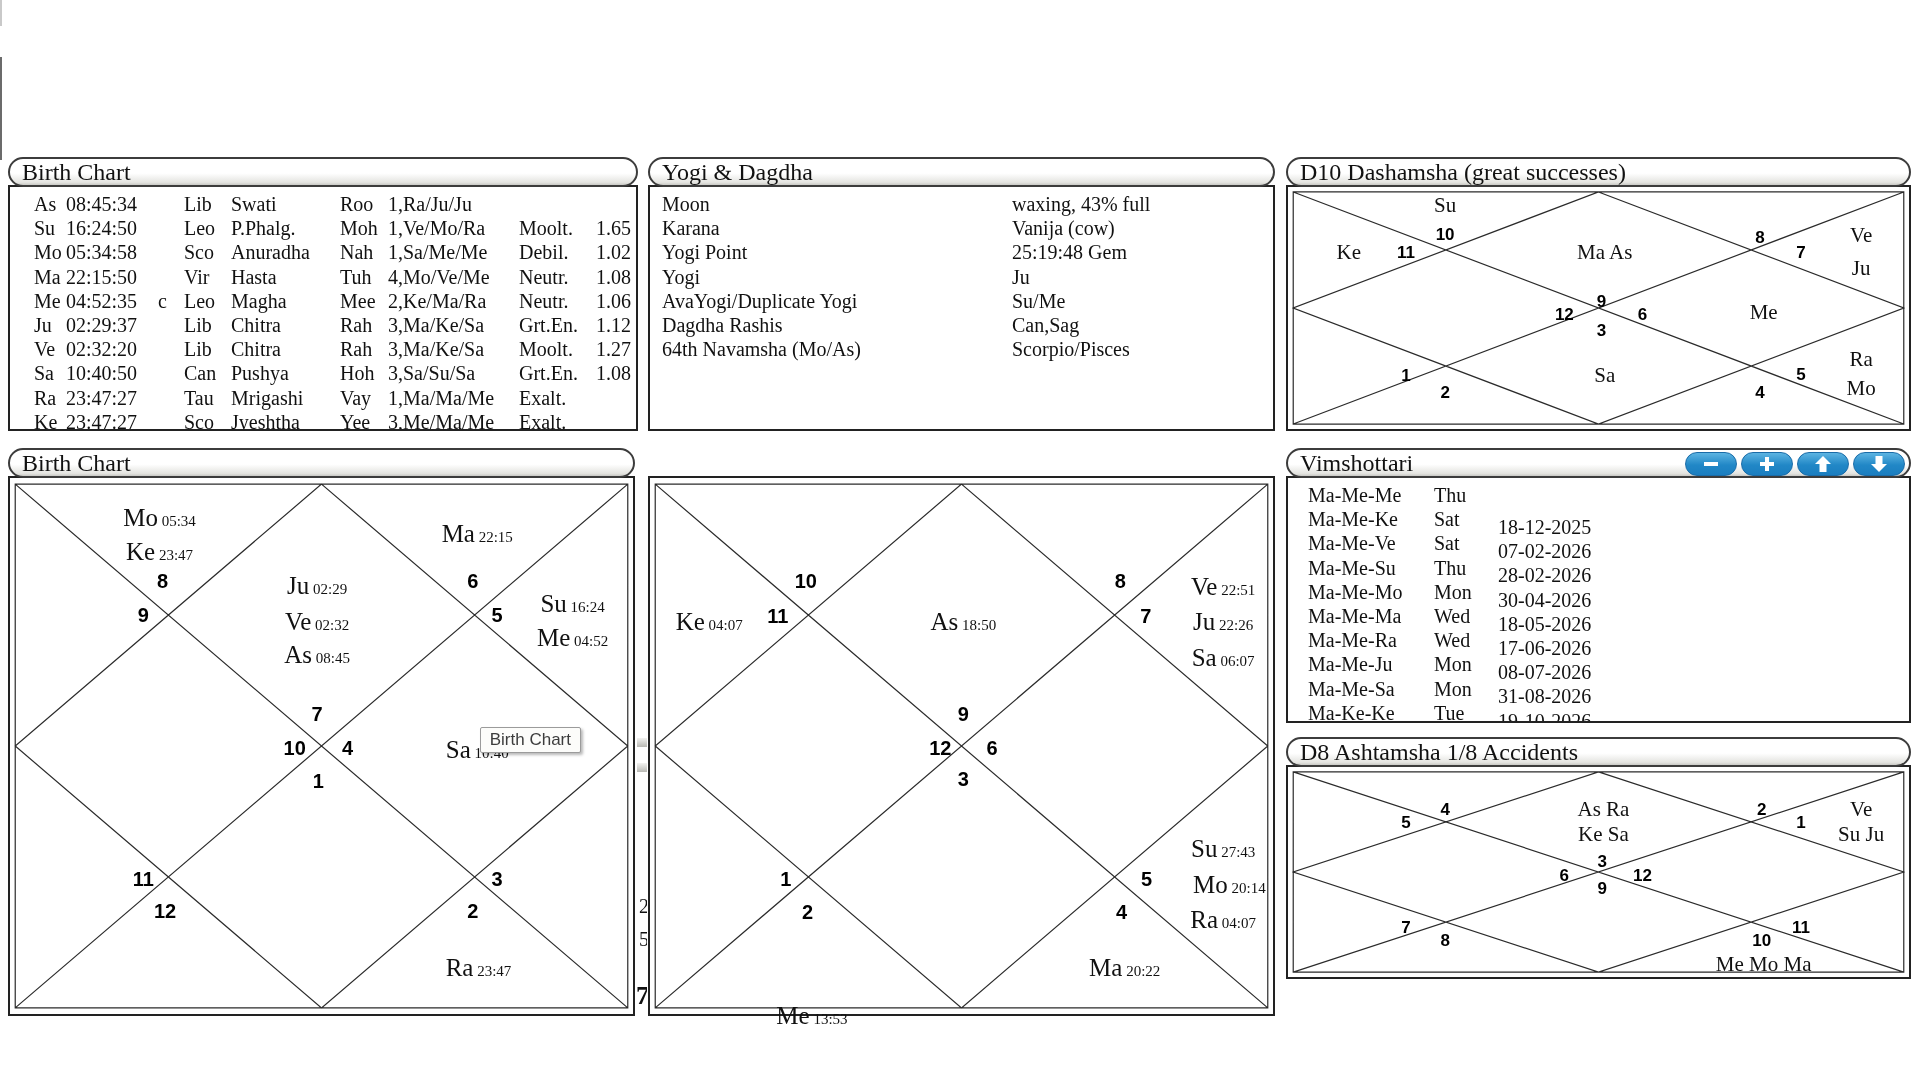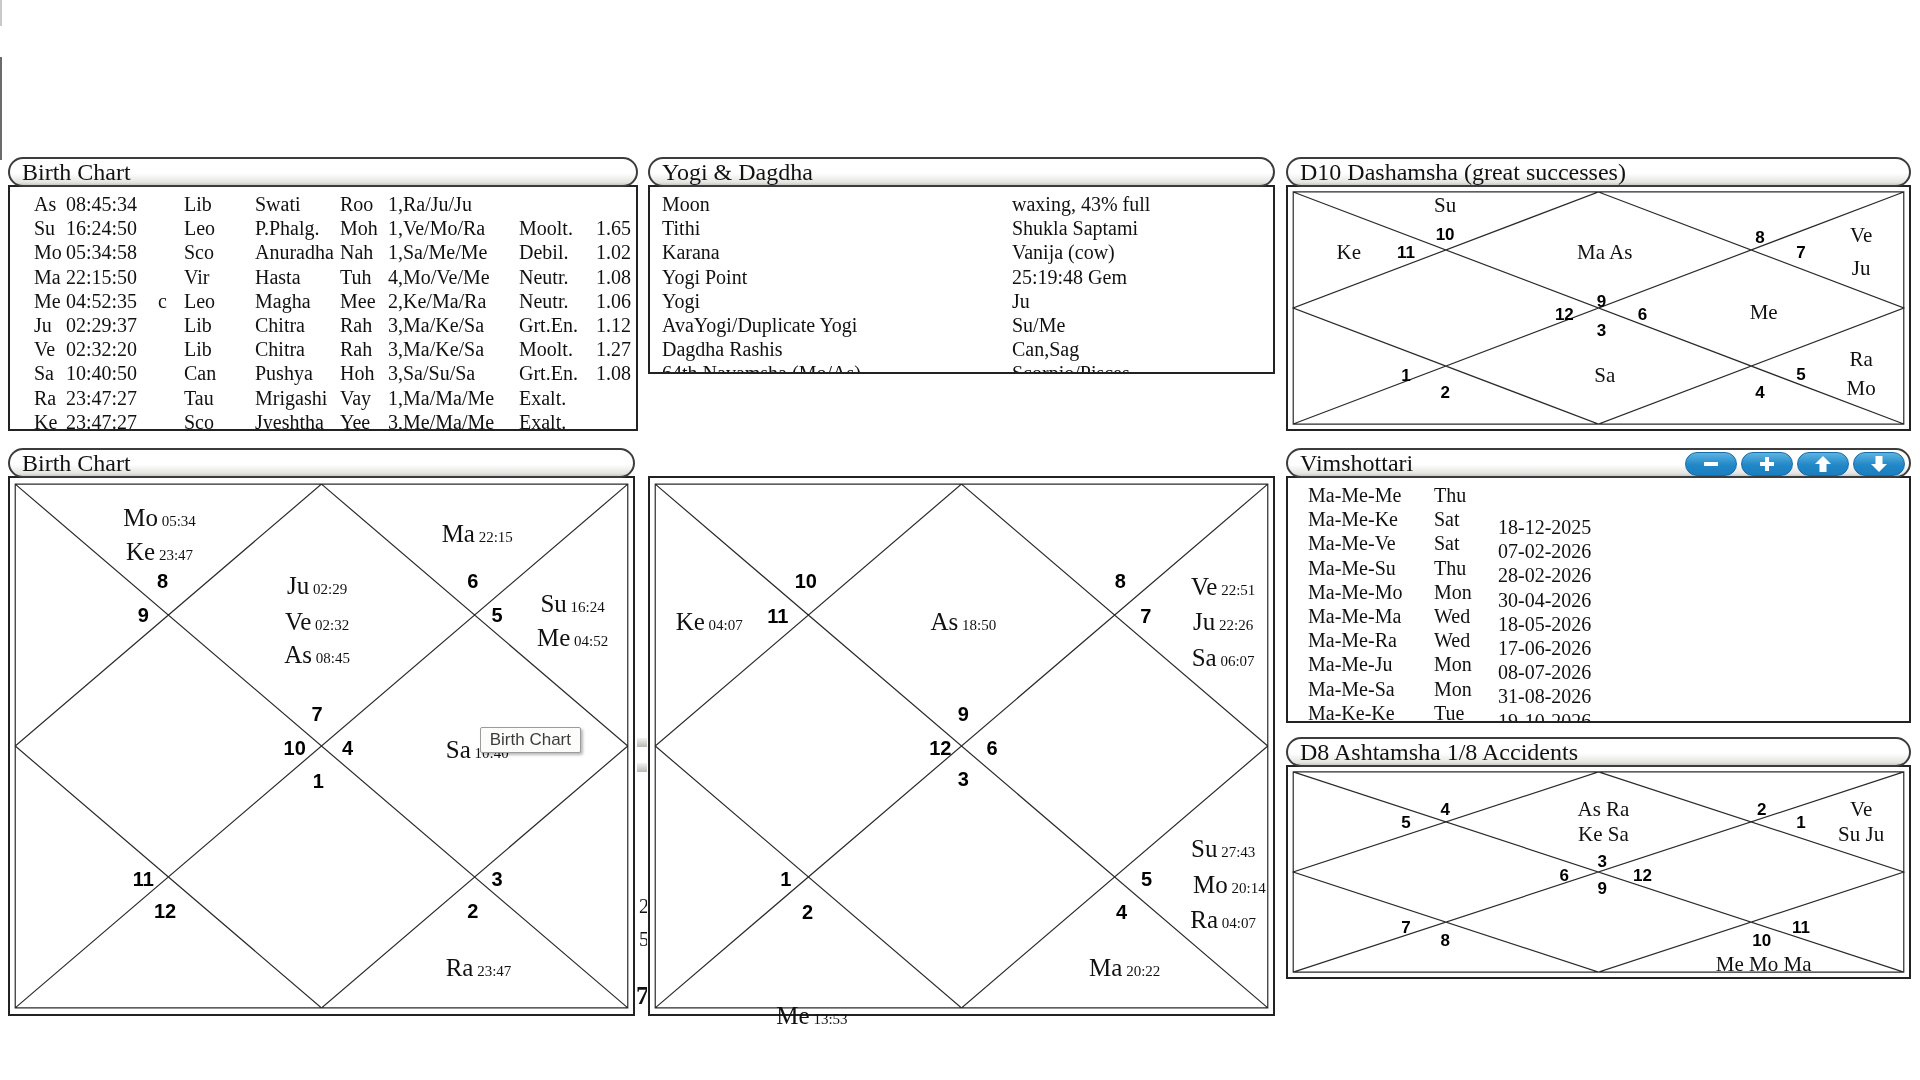--- a/index.html
+++ b/index.html
@@ -15,21 +15,21 @@
          font-size:24px;white-space:nowrap;}
   .pbody{position:absolute;left:0;top:28px;right:0;bottom:0;box-sizing:border-box;
          border:2px solid #222;background:#fff;z-index:1;}
 
   
   .tbl{position:absolute;inset:0;padding-top:5px;overflow:hidden;}
   .trow{position:relative;height:24.2px;line-height:24px;font-size:20px;}
   .cell{position:absolute;white-space:nowrap;}
   
   .c-p{left:24px;}  .c-time{left:56px;} .c-flag{left:148px;} .c-sign{left:174px;}
-  .c-nak{left:221px;margin-left:24px;} .c-syl{left:330px;} .c-lords{left:378px;} .c-dig{left:509px;} .c-score{left:586px;}
+  .c-nak{left:221px;} .c-syl{left:330px;} .c-lords{left:378px;} .c-dig{left:509px;} .c-score{left:586px;}
   
   .c-yl{left:12px;} .c-yv{left:362px;}
   
   .c-vd{left:20px;} .c-vw{left:146px;} .c-vdt{left:210px;margin-top:32px;}
 
   
   .chart{position:absolute;inset:0;}
   .nic{position:absolute;left:4px;top:4px;right:4px;bottom:4px;width:calc(100% - 8px);height:calc(100% - 8px);}
   .pl,.num{position:absolute;transform:translate(-50%,-50%);white-space:nowrap;}
   .pl{font-family:"Liberation Serif",serif;}
@@ -187,33 +187,29 @@
             <span class="cell c-nak">Jyeshtha</span>
             <span class="cell c-syl">Yee</span>
             <span class="cell c-lords">3,Me/Ma/Me</span>
             <span class="cell c-dig">Exalt.</span>
             <span class="cell c-score"></span>
           </div>
         </div>
     </div>
   </div>
 
-  <div class="panel" style="left:648px;top:157px;width:627px;height:217px;">
+  <div class="panel" style="left:648px;top:157px;width:627px;height:274px;">
     <div class="phead">
       <span>Yogi &amp; Dagdha</span>
     </div>
     <div class="pbody">
       <div class="tbl">
           <div class="trow">
             <span class="cell c-yl">Moon</span>
             <span class="cell c-yv">waxing, 43% full</span>
-          </div>
-          <div class="trow">
-            <span class="cell c-yl">Tithi</span>
-            <span class="cell c-yv">Shukla Saptami</span>
           </div>
           <div class="trow">
             <span class="cell c-yl">Karana</span>
             <span class="cell c-yv">Vanija (cow)</span>
           </div>
           <div class="trow">
             <span class="cell c-yl">Yogi Point</span>
             <span class="cell c-yv">25:19:48 Gem</span>
           </div>
           <div class="trow">

